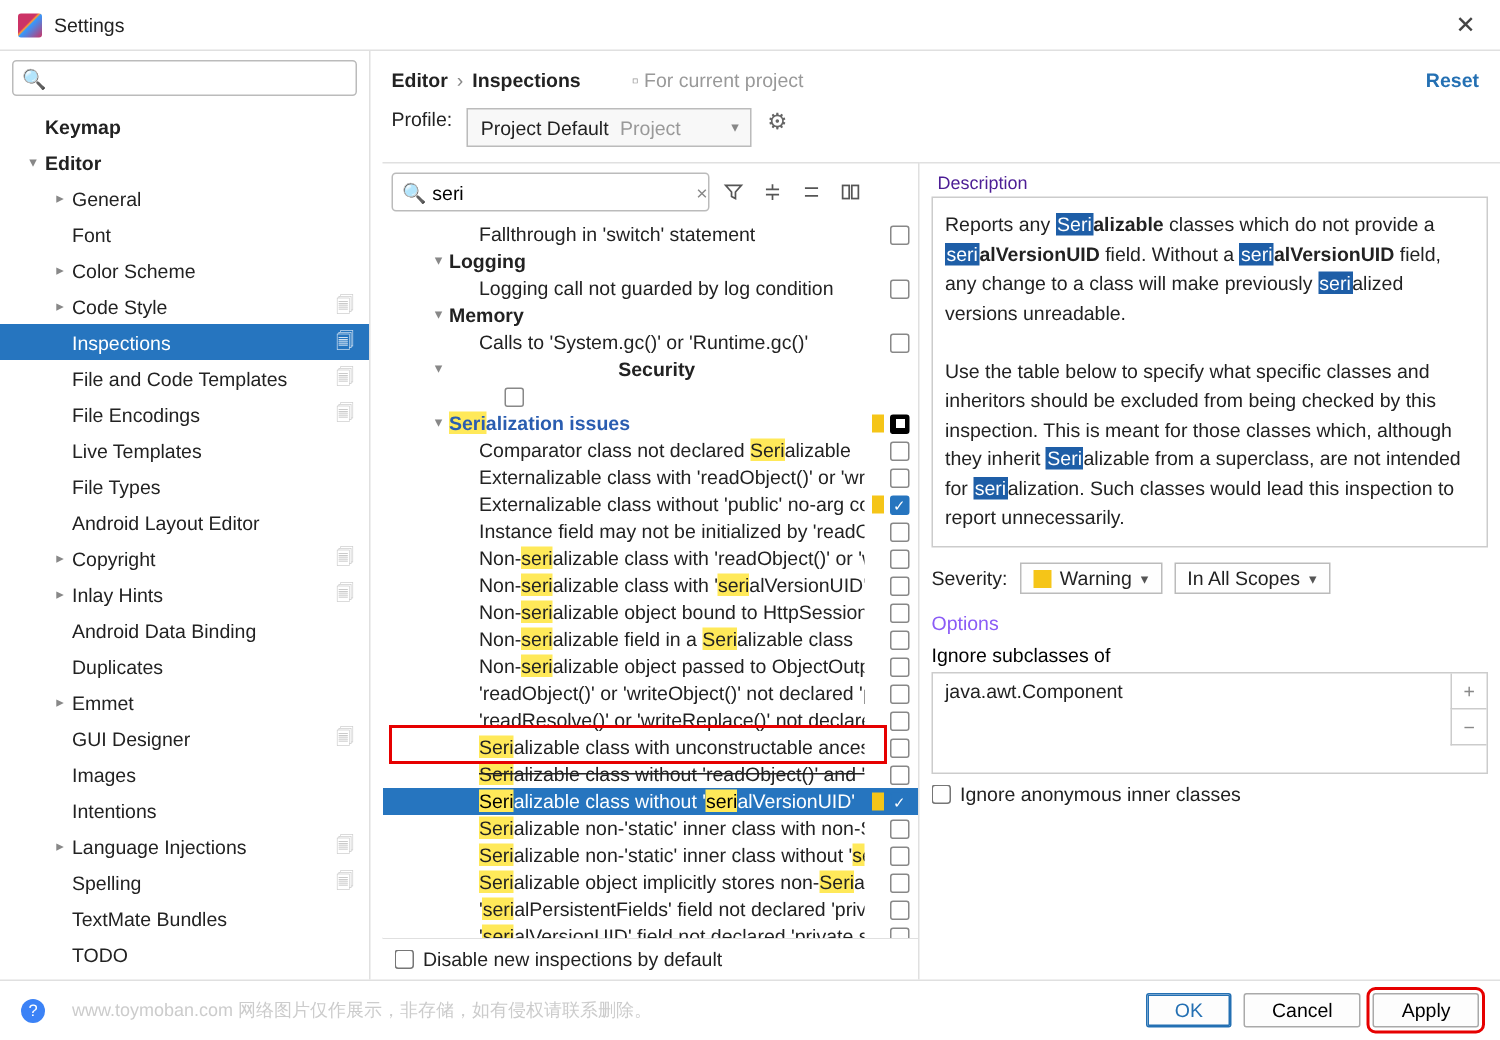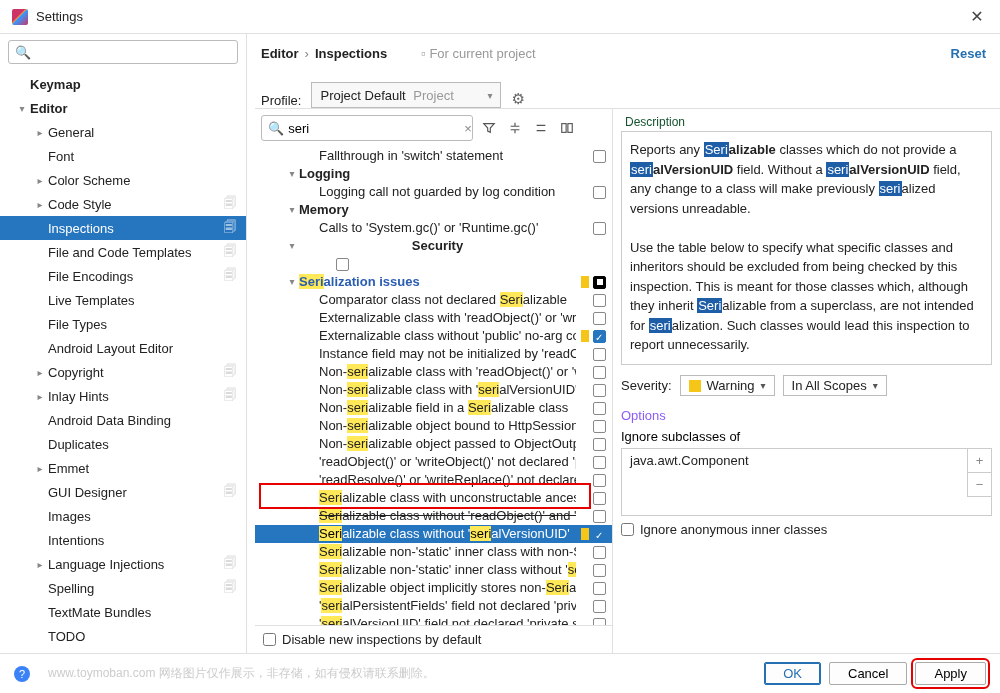--- a/index.html
+++ b/index.html
@@ -20,21 +20,21 @@
     .tree-item .copy-icon { color: #bbb; font-size: 12px; }
     .tree-item.selected { background: #2675bf; color: #fff; }
     .tree-item.selected .chev, .tree-item.selected .copy-icon { color: #fff; }
     .main { flex: 1; display: flex; flex-direction: column; }
     .crumb-row { display: flex; align-items: center; height: 38px; padding: 0 14px; gap: 6px; }
     .crumb-row .crumb { font-weight: bold; }
     .crumb-row .sep { color: #888; }
     .crumb-row .project-hint { color: #999; margin-left: 28px; }
     .crumb-row .spacer { flex: 1; }
     .crumb-row .reset { color: #2470b3; font-weight: bold; cursor: pointer; }
-    .profile-row { display: flex; align-items: flex-end; height: 36px; padding: 0 14px; gap: 10px; }
+    .profile-row { display: flex; align-items: flex-start; height: 36px; padding: 0 14px; gap: 10px; }
     .profile-select { border: 1px solid #bbb; height: 26px; display: flex; align-items: center; padding: 0 8px; width: 190px; justify-content: space-between; background: #f8f8f8; }
     .profile-select .pname { }
     .profile-select .pgrey { color: #999; margin-left: 4px; }
     .gear { color: #666; font-size: 15px; cursor: pointer; }
     .split { display: flex; flex: 1; min-height: 0; }
     .list-pane { width: 358px; border-right: 1px solid #e0e0e0; display: flex; flex-direction: column; border-top: 1px solid #e0e0e0; margin-left: 8px; }
     .list-toolbar { display: flex; align-items: center; gap: 6px; padding: 6px 6px; }
     .list-search { flex: 1; display: flex; align-items: center; border: 1px solid #bbb; border-radius: 3px; padding: 2px 6px; height: 26px; max-width: 212px; }
     .list-search input { border: none; outline: none; flex: 1; font-size: 13px; }
     .list-search .clear { color: #888; cursor: pointer; }
@@ -50,21 +50,21 @@
     .insp-cbwrap .chk.on { background: #2675bf; border-color: #2675bf; }
     .insp-cbwrap .chk.on::after { content: '✓'; color: #fff; font-size: 10px; position: absolute; top: -2px; left: 1px; }
     .insp-cbwrap .chk.mixed { background: #000; border-color: #000; }
     .insp-cbwrap .chk.mixed::after { content: ''; width: 6px; height: 6px; background: #fff; position: absolute; top: 2.5px; left: 2.5px; }
     .hl { background: #ffe959; }
     .insp-row.sel { background: #2675bf; color: #fff; }
     .insp-row.sel .hl { background: #ffe959; color: #000; }
     .redbox { position: absolute; border: 2px solid #e60000; pointer-events: none; }
     .disable-row { padding: 6px 8px; display: flex; align-items: center; gap: 6px; border-top: 1px solid #e0e0e0; }
     .detail-pane { flex: 1; display: flex; flex-direction: column; padding: 4px 8px 0 8px; border-top: 1px solid #e0e0e0; }
-    .fieldset-label { color: #14532d; font-size: 12px; padding: 2px 4px; }
+    .fieldset-label { color: #4c1d95; font-size: 12px; padding: 2px 4px; }
     .desc-box { border: 1px solid #ccc; padding: 8px; height: 234px; overflow: auto; background: #fff; line-height: 1.5; }
     .kw { background: #1e5ea7; color: #fff; padding: 0 1px; }
     .sev-row { display: flex; align-items: center; gap: 8px; padding: 10px 0; }
     .dd { border: 1px solid #bbb; padding: 2px 8px; display: flex; align-items: center; gap: 6px; background: #fefefe; cursor: pointer; }
     .dd .swatch { width: 12px; height: 12px; background: #f5c518; display: inline-block; }
     .dd .caret { font-size: 10px; color: #555; }
     .opt-label { color: #8b5cf6; padding: 2px 0; }
     .sub-label { color: #000000; padding: 4px 0; }
     .class-list { border: 1px solid #ccc; height: 68px; display: flex; }
     .class-list .items { flex: 1; padding: 4px 8px; }
@@ -346,28 +346,28 @@
             </div>
             <div class="insp-row" style="padding-left: 50px;">
               <span class="chev"></span>
               <span class="txt">Non-<span class="hl">seri</span>alizable class with '<span class="hl">seri</span>alVersionUID'</span>
               <span class="insp-cbwrap">
                 <span class="chk "></span>
               </span>
             </div>
             <div class="insp-row" style="padding-left: 50px;">
               <span class="chev"></span>
+              <span class="txt">Non-<span class="hl">seri</span>alizable object bound to HttpSession</span>
+              <span class="insp-cbwrap">
+                <span class="chk "></span>
+              </span>
+            </div>
+            <div class="insp-row" style="padding-left: 50px;">
+              <span class="chev"></span>
               <span class="txt">Non-<span class="hl">seri</span>alizable field in a <span class="hl">Seri</span>alizable class</span>
-              <span class="insp-cbwrap">
-                <span class="chk "></span>
-              </span>
-            </div>
-            <div class="insp-row" style="padding-left: 50px;">
-              <span class="chev"></span>
-              <span class="txt">Non-<span class="hl">seri</span>alizable object bound to HttpSession</span>
               <span class="insp-cbwrap">
                 <span class="chk "></span>
               </span>
             </div>
             <div class="insp-row" style="padding-left: 50px;">
               <span class="chev"></span>
               <span class="txt">Non-<span class="hl">seri</span>alizable object passed to ObjectOutputStream</span>
               <span class="insp-cbwrap">
                 <span class="chk "></span>
               </span>

